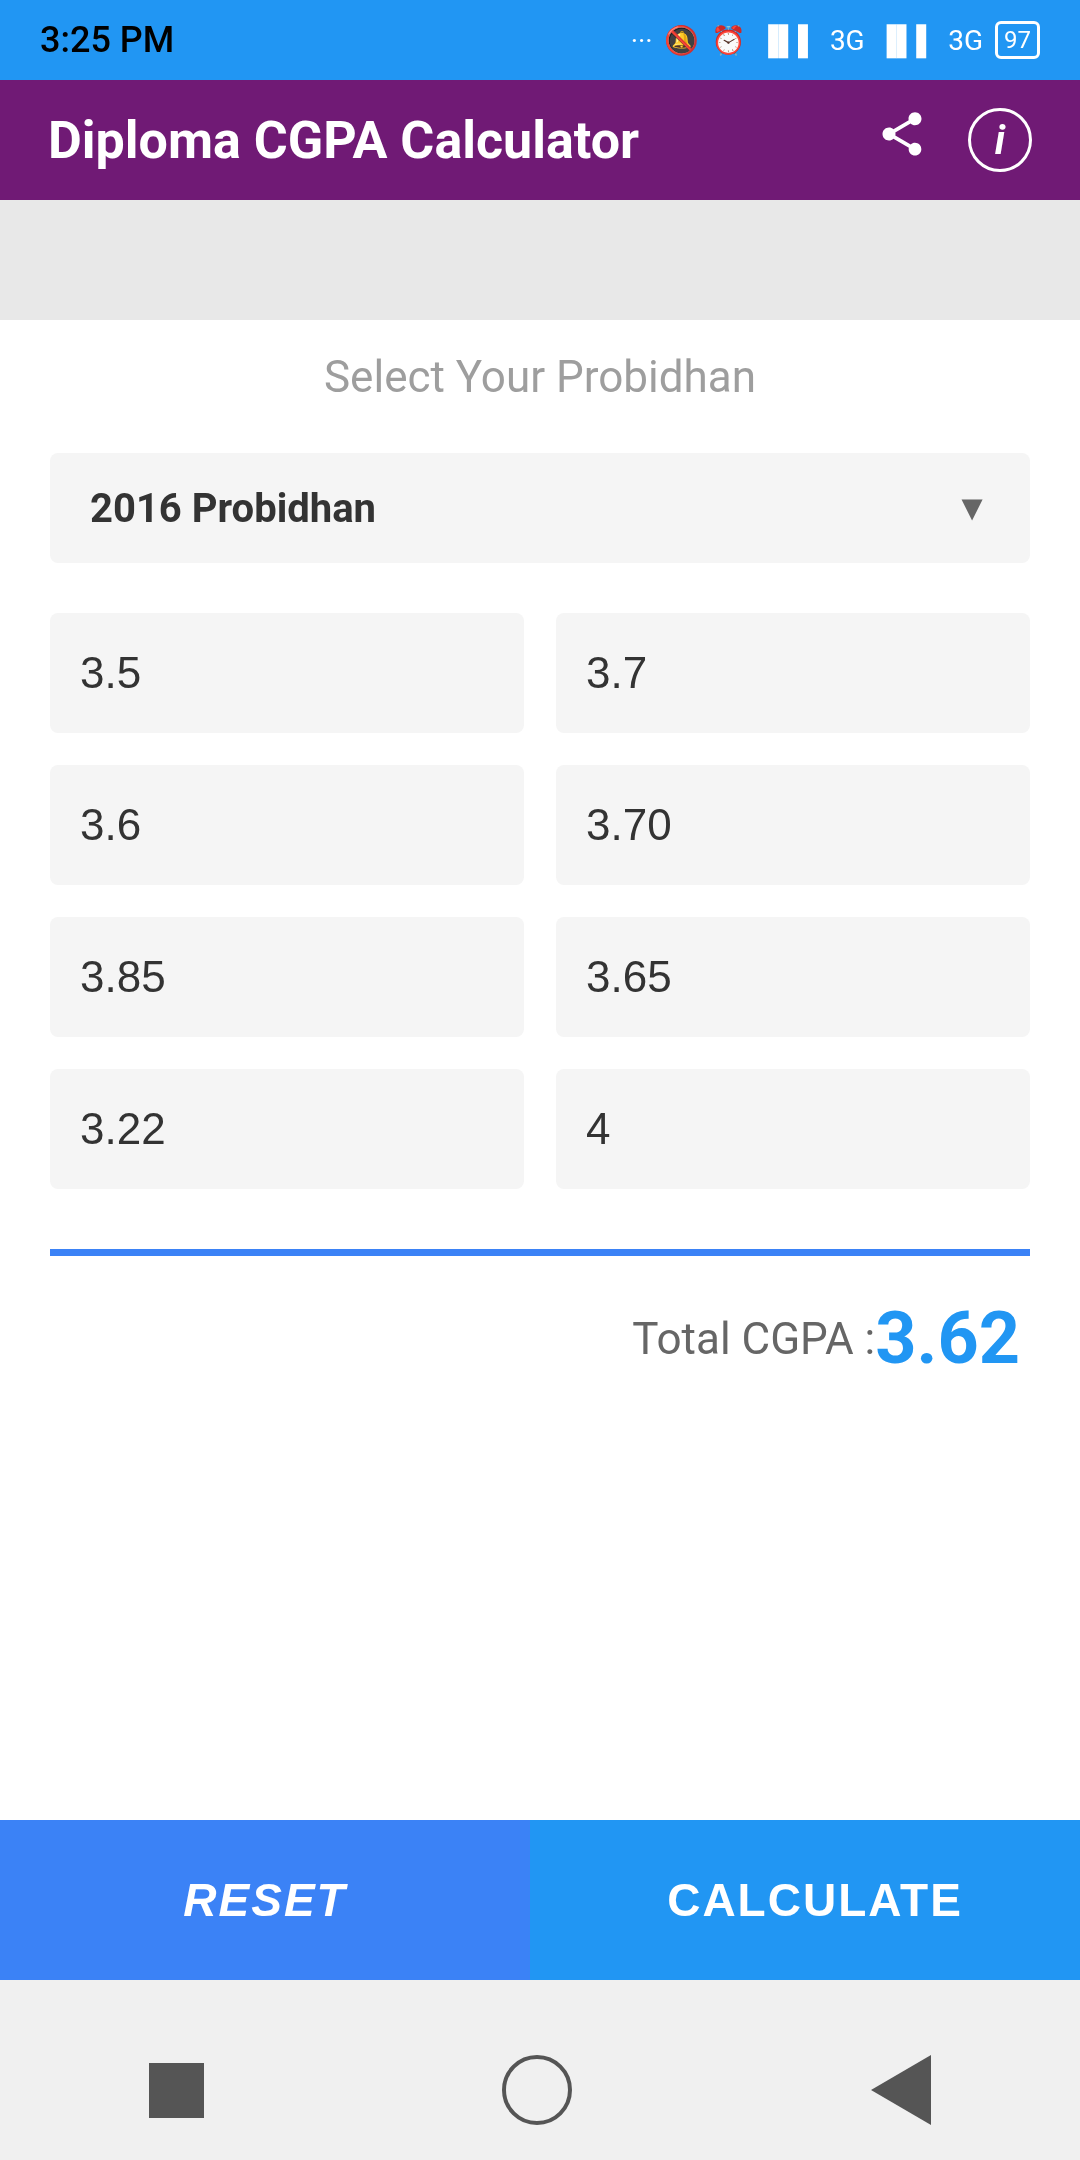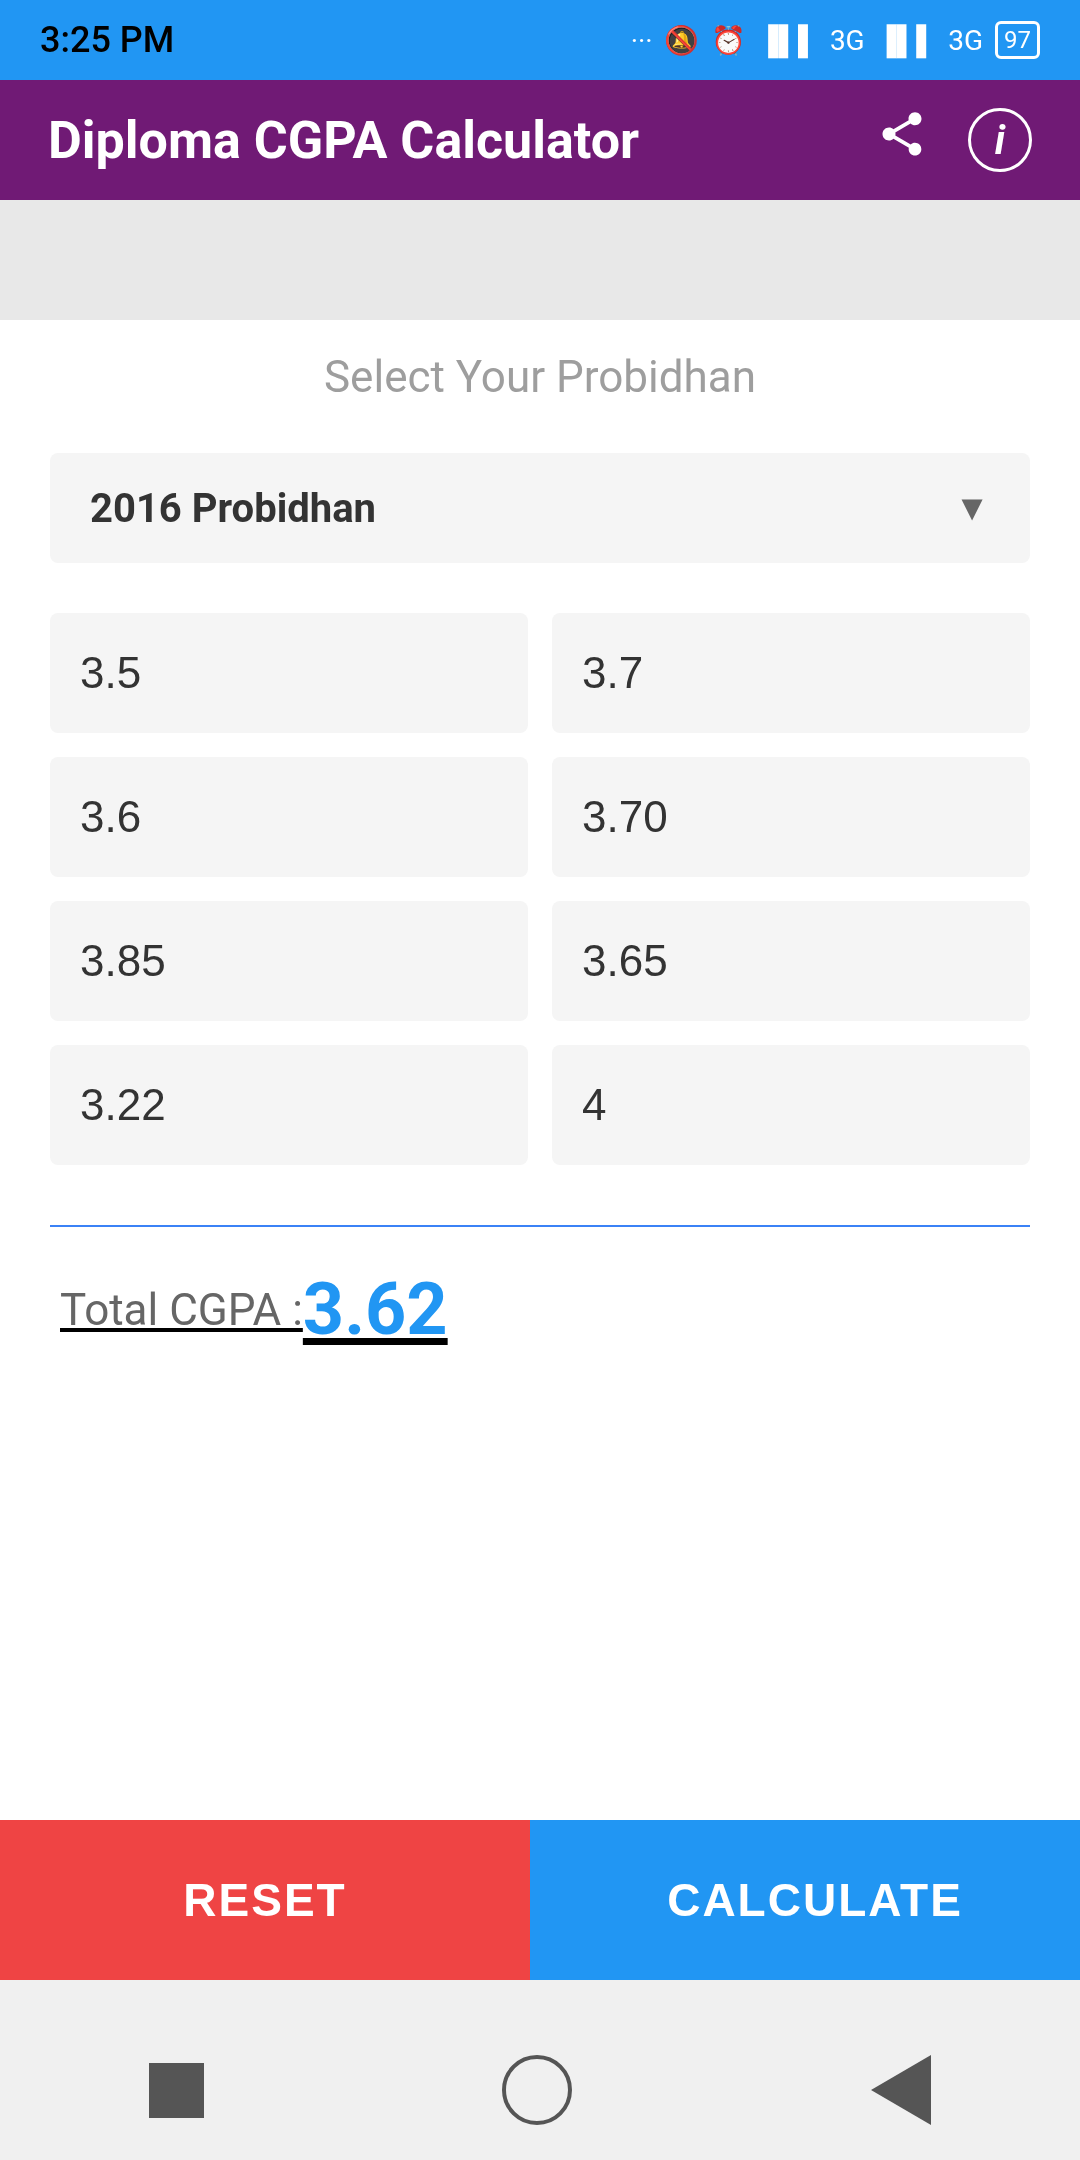--- a/index.html
+++ b/index.html
@@ -132,44 +132,43 @@
 
     .dropdown-arrow {
       font-size: 36px;
       color: #666;
     }
 
     
     .grade-grid {
       display: grid;
       grid-template-columns: 1fr 1fr;
-      gap: 24px;
+      gap: 32px;
       margin-bottom: 60px;
     }
 
     .grade-input {
       background-color: #f5f5f5;
       border: none;
       border-radius: 8px;
       padding: 0 30px;
       height: 120px;
       font-size: 44px;
       color: #333;
       width: 100%;
       outline: none;
     }
 
     
     .total-row {
       display: flex;
       align-items: center;
-      justify-content: flex-start;
+      justify-content: flex-end;
       padding: 40px 10px;
-      border-top: 2px solid #3b82f6;
-      text-decoration: underline;
+      border-top: 7px solid #3b82f6;
     }
 
     .total-label {
       font-size: 44px;
       color: #666;
     }
 
     .total-value {
       font-size: 72px;
       font-weight: bold;
@@ -178,27 +177,28 @@
 
     
     .action-buttons {
       display: flex;
       height: 160px;
       margin-top: 0;
     }
 
     .btn-reset {
       flex: 1;
-      background-color: #ef4444;
+      background-color: #3b82f6;
       color: white;
       border: none;
       font-size: 46px;
       font-weight: bold;
       letter-spacing: 2px;
       cursor: pointer;
+      font-style: italic;
     }
 
     .btn-calculate {
       flex: 1;
       background-color: #2196F3;
       color: white;
       border: none;
       font-size: 46px;
       font-weight: bold;
       letter-spacing: 2px;

